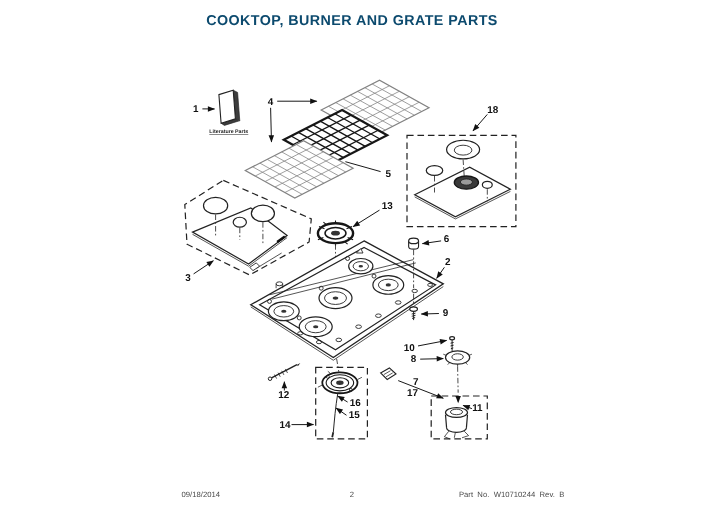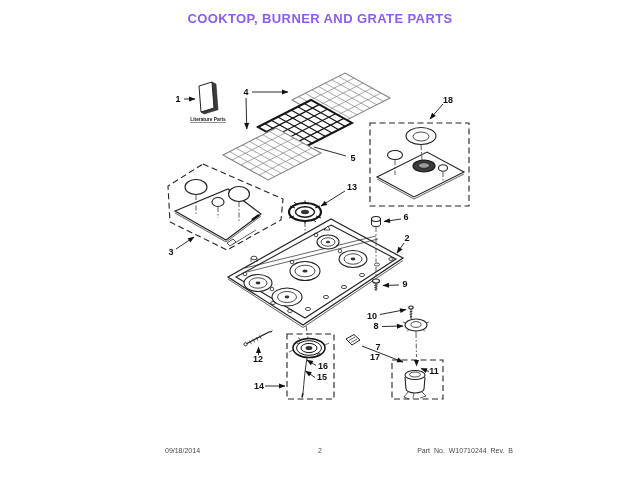--- a/index.html
+++ b/index.html
@@ -2,21 +2,21 @@
 <html><head>
 <meta charset="utf-8">
 <style>
   html,body{margin:0;padding:0;}
   body{
     width:640px;height:480px;position:relative;background:#ffffff;
     font-family:"Liberation Sans", sans-serif;color:#111;overflow:hidden;
   }
   .title{
     position:absolute;top:11px;left:0;width:640px;text-align:center;
-    font-size:13px;font-weight:700;letter-spacing:.4px;color:#8b5cf6;
+    font-size:13px;font-weight:700;letter-spacing:.4px;color:#0c4a6e;
   }
   .footer{
     position:absolute;top:447px;left:0;width:640px;height:12px;
     font-size:7px;color:#4a4a4a;
   }
   .footer .date{position:absolute;left:165px;top:0;}
   .footer .pageno{position:absolute;left:0;width:640px;text-align:center;top:0;}
   .footer .partno{position:absolute;right:127px;top:0;word-spacing:2px;}
   svg{position:absolute;top:0;left:0;}
   .co{font-size:9px;font-weight:700;fill:#111;text-anchor:middle;}

